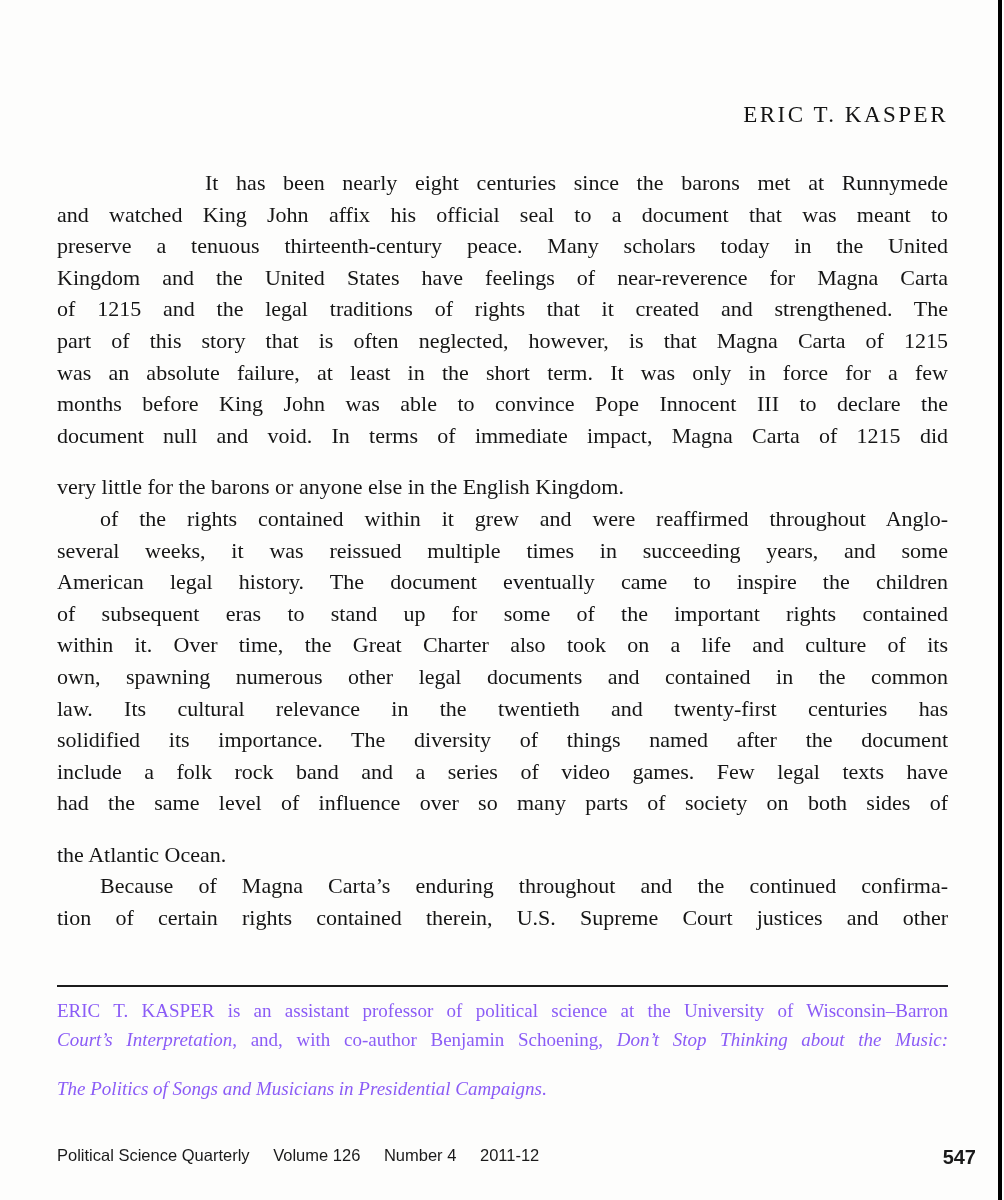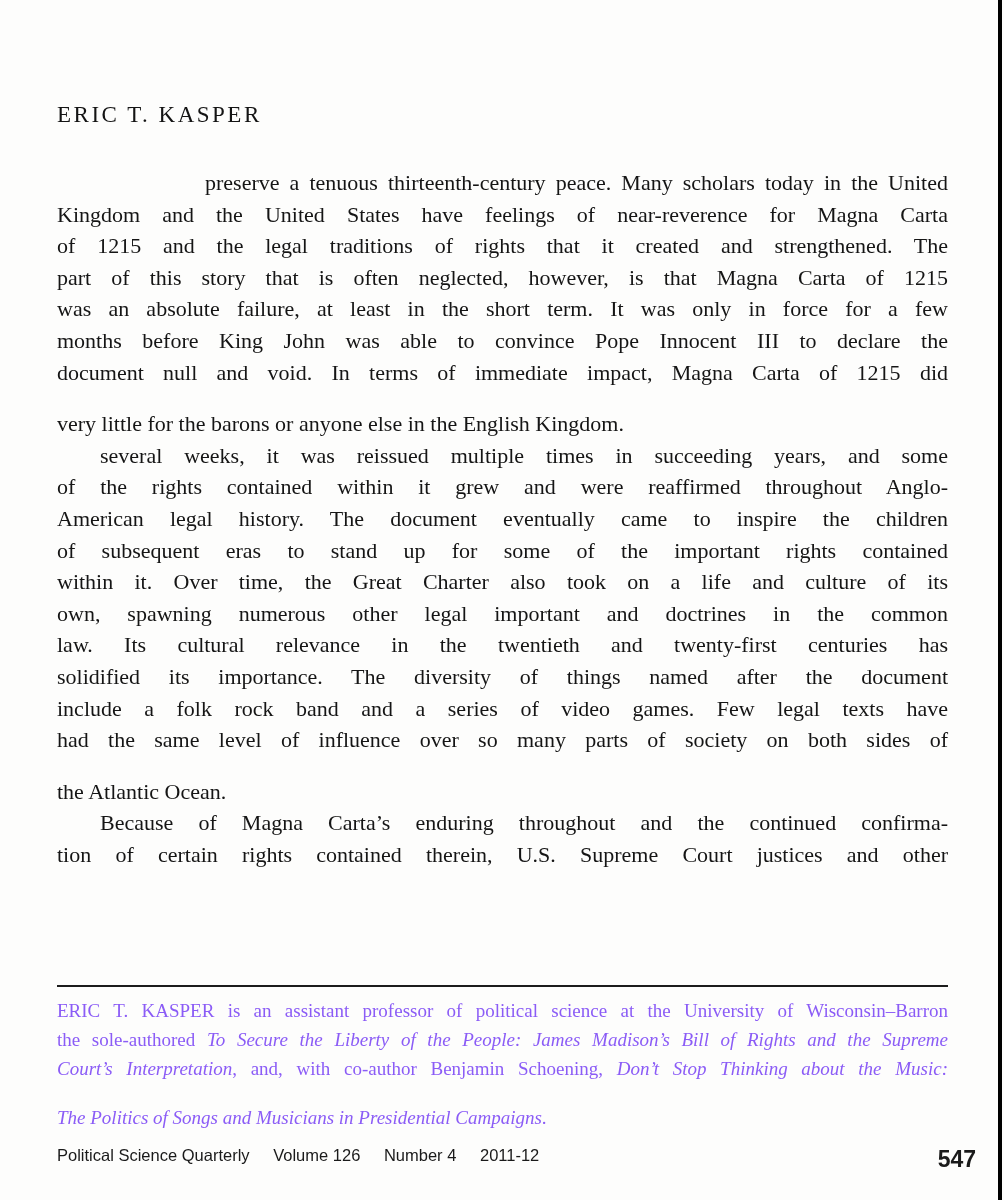--- a/index.html
+++ b/index.html
@@ -9,20 +9,21 @@
     width: 1004px;
     height: 1200px;
     background: #fdfdfc;
     overflow: hidden;
     color: #121212;
     font-family: "Liberation Serif", serif;
   }
   .author-header {
     position: absolute;
     top: 102px; left: 57px; right: 56px;
+    text-align: right;
     font-size: 23px;
     letter-spacing: 2.5px;
     color: #141414;
   }
   .body-text {
     position: absolute;
     top: 167px; left: 57px; right: 56px;
     font-size: 22px;
     line-height: 31.6px;
     color: #151515;
@@ -53,71 +54,72 @@
     top: 1146px; left: 57px; right: 28px;
     font-family: "Liberation Sans", sans-serif;
     font-size: 16.5px;
     color: #1a1a1a;
   }
   .footer .seg { margin-right: 19px; }
   .footer .pageno {
     float: right;
     margin-right: 0;
     font-weight: bold;
-    font-size: 23px;
+    font-size: 20px;
   }
   .scan-bar {
     position: absolute;
     top: 0; right: 2px;
     width: 4px; height: 1200px;
     background: #000000;
   }
 </style>
 </head>
 <body>
 
 <div class="page">
 
   <div class="author-header">ERIC T. KASPER</div>
 
   <div class="body-text">
     <div class="para opening">
+        <div class="line">It has been nearly eight centuries since the barons met at Runnymede</div>
+        <div class="line">and watched King John affix his official seal to a document that was meant to</div>
         <div class="line">preserve a tenuous thirteenth-century peace. Many scholars today in the United</div>
         <div class="line">Kingdom and the United States have feelings of near-reverence for Magna Carta</div>
         <div class="line">of 1215 and the legal traditions of rights that it created and strengthened. The</div>
         <div class="line">part of this story that is often neglected, however, is that Magna Carta of 1215</div>
         <div class="line">was an absolute failure, at least in the short term. It was only in force for a few</div>
         <div class="line">months before King John was able to convince Pope Innocent III to declare the</div>
         <div class="line">document null and void. In terms of immediate impact, Magna Carta of 1215 did</div>
         <div class="line last">very little for the barons or anyone else in the English Kingdom.</div>
       </div>
     <div class="para">
+        <div class="line">of the rights contained within it grew and were reaffirmed throughout Anglo-</div>
         <div class="line">several weeks, it was reissued multiple times in succeeding years, and some</div>
-        <div class="line">of the rights contained within it grew and were reaffirmed throughout Anglo-</div>
         <div class="line">American legal history. The document eventually came to inspire the children</div>
         <div class="line">of subsequent eras to stand up for some of the important rights contained</div>
         <div class="line">within it. Over time, the Great Charter also took on a life and culture of its</div>
-        <div class="line">own, spawning numerous other legal important and doctrines in the common</div>
+        <div class="line">own, spawning numerous other legal documents and contained in the common</div>
         <div class="line">law. Its cultural relevance in the twentieth and twenty-first centuries has</div>
         <div class="line">solidified its importance. The diversity of things named after the document</div>
         <div class="line">include a folk rock band and a series of video games. Few legal texts have</div>
         <div class="line">had the same level of influence over so many parts of society on both sides of</div>
         <div class="line last">the Atlantic Ocean.</div>
       </div>
     <div class="para">
         <div class="line">Because of Magna Carta’s enduring throughout and the continued confirma-</div>
         <div class="line">tion of certain rights contained therein, U.S. Supreme Court justices and other</div>
       </div>
   </div>
 
   <div class="footnote-rule"></div>
 
   <div class="footnote">
       <div class="line"><span>ERIC T. KASPER is an assistant professor of political science at the University of Wisconsin–Barron</span></div>
-      <div class="line"><span>the sole-authored </span><em>To Secure the Liberty of the People: James Madison’s Bill of Rights and the Supreme</em></div>
       <div class="line"><em>Court’s Interpretation</em><span>, and, with co-author Benjamin Schoening, </span><em>Don’t Stop Thinking about the Music:</em></div>
       <div class="line last"><em>The Politics of Songs and Musicians in Presidential Campaigns</em><span>.</span></div>
     </div>
 
   <div class="footer">
     <span class="pageno">547</span>
     <span class="seg">Political Science Quarterly</span>
     <span class="seg">Volume 126</span>
     <span class="seg">Number 4</span>
     <span class="seg">2011-12</span>

